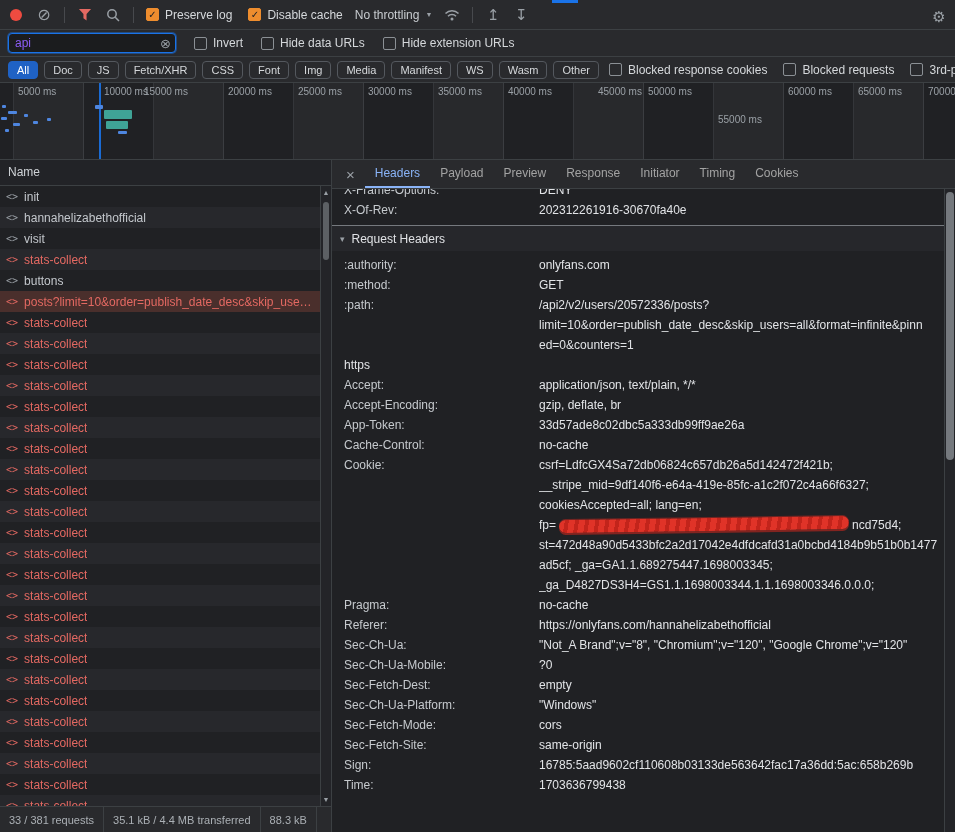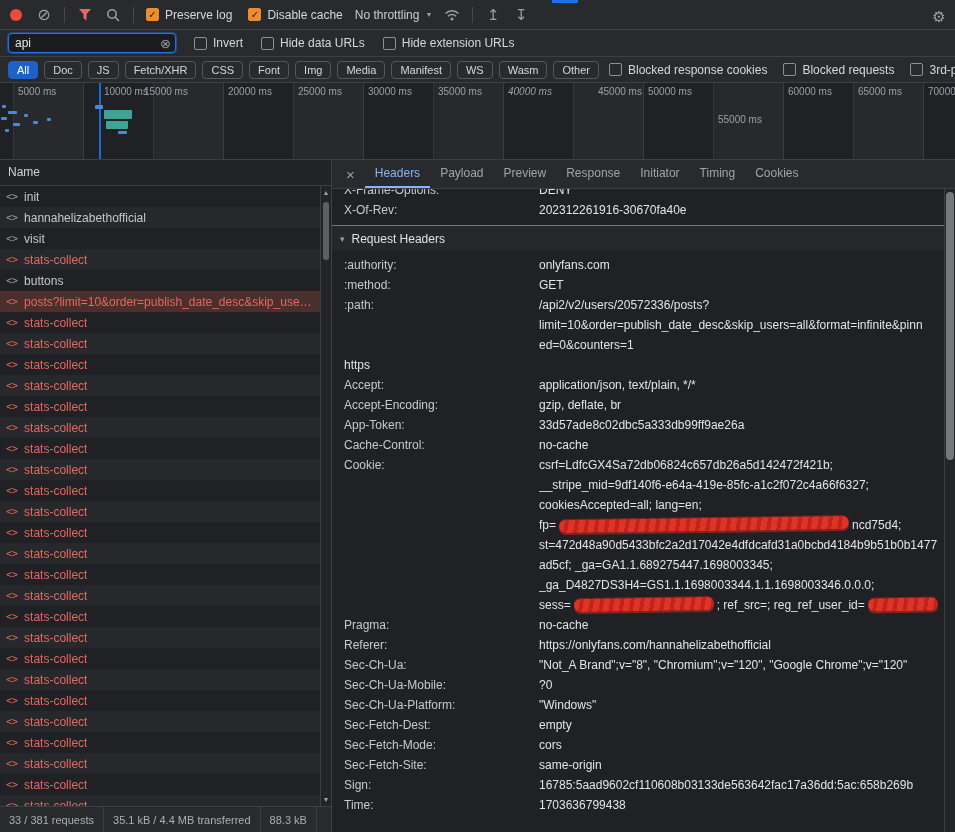--- a/index.html
+++ b/index.html
@@ -21,21 +21,21 @@
   .throttle{display:flex;align-items:center;gap:6px;color:#c9cdd1}
   .caret{font-size:7px;color:#9aa0a6}
   .blue-strip{position:absolute;left:552px;top:0;width:26px;height:3px;background:#1a73e8}
   .gear{position:absolute;right:8px;top:6px}
 
   .cb{display:inline-flex;align-items:center;gap:6px;color:#d5d8db;flex:0 0 auto}
   .cb .box{width:13px;height:13px;border:1px solid #8b9095;border-radius:2px;background:transparent;display:flex;align-items:center;justify-content:center;font-size:10px;font-weight:bold;color:transparent}
   .cb.checked .box{background:#ee8d2e;border-color:#ee8d2e;color:#202124}
 
   .filter-input{display:flex;align-items:center;width:168px;height:20px;background:#1b1c1e;border:1px solid #1a73e8;box-shadow:0 0 0 1px rgba(26,115,232,.45);border-radius:4px;padding:0 4px 0 6px;gap:4px}
-  .filter-input input{flex:1;min-width:0;background:transparent;border:none;outline:none;color:#e5e5e5;font:inherit}
+  .filter-input input{flex:1;min-width:0;background:transparent;border:none;outline:none;color:#8b5cf6;font:inherit}
   .filter-input .clear-in{color:#9aa0a6;font-size:13px;line-height:1}
 
   .chip{height:18px;padding:0 8px;border:1px solid #54585e;border-radius:4px;color:#d5d8db;display:inline-flex;align-items:center;font-size:11px;flex:0 0 auto}
   .chip.selected{background:#1f62c5;border-color:#1f62c5;color:#fff}
   .types-gap{width:10px;flex:0 0 auto}
 
   
   #overview{position:absolute;top:83px;left:0;right:0;height:77px;border-bottom:1px solid #3c4043;overflow:hidden;
     background-image:
       repeating-linear-gradient(90deg,rgba(255,255,255,0.035) 0 70px,rgba(255,255,255,0) 70px 140px),
@@ -196,21 +196,21 @@
   </div>
 
   <div id="overview">
       <div class="ov-label" style="left: 18px; text-align: right;">5000 ms</div>
       <div class="ov-label" style="left: 104px;">10000 ms</div>
       <div class="ov-label" style="left: 144px;">15000 ms</div>
       <div class="ov-label" style="left: 228px;">20000 ms</div>
       <div class="ov-label" style="left: 298px;">25000 ms</div>
       <div class="ov-label" style="left: 368px;">30000 ms</div>
       <div class="ov-label" style="left: 438px;">35000 ms</div>
-      <div class="ov-label" style="left: 508px; font-style: italic;">40000 ms</div>
+      <div class="ov-label" style="left: 508px;">40000 ms</div>
       <div class="ov-label" style="left: 598px;">45000 ms</div>
       <div class="ov-label" style="left: 648px;">50000 ms</div>
       <div class="ov-label" style="left: 718px; margin-top: 28px;">55000 ms</div>
       <div class="ov-label" style="left: 788px;">60000 ms</div>
       <div class="ov-label" style="left: 858px;">65000 ms</div>
       <div class="ov-label" style="left: 928px;">70000 ms</div>
       <div class="ov-line" style="left: 99px;"></div>
       <div class="ov-bar" style="left: 2px; top: 22px; width: 4px; height: 3px; background: rgb(78, 134, 224);"></div>
       <div class="ov-bar" style="left: 8px; top: 28px; width: 9px; height: 3px; background: rgb(78, 134, 224);"></div>
       <div class="ov-bar" style="left: 1px; top: 34px; width: 6px; height: 3px; background: rgb(78, 134, 224);"></div>
@@ -441,21 +441,20 @@
           <div class="h-row">
             <div class="h-name">Cookie:</div>
             <div class="h-val">
               <div class="v-line"><span>csrf=LdfcGX4Sa72db06824c657db26a5d142472f421b;</span></div>
               <div class="v-line"><span>__stripe_mid=9df140f6-e64a-419e-85fc-a1c2f072c4a66f6327;</span></div>
               <div class="v-line"><span>cookiesAccepted=all; lang=en;</span></div>
               <div class="v-line"><span>fp=</span><div class="redact" style="width: 290px;"></div><span>ncd75d4;</span></div>
               <div class="v-line"><span>st=472d48a90d5433bfc2a2d17042e4dfdcafd31a0bcbd4184b9b51b0b1477</span></div>
               <div class="v-line"><span>ad5cf; _ga=GA1.1.689275447.1698003345;</span></div>
               <div class="v-line"><span>_ga_D4827DS3H4=GS1.1.1698003344.1.1.1698003346.0.0.0;</span></div>
-              <div class="v-line"><span>sess=</span><div class="redact" style="width: 140px;"></div><span>; ref_src=; reg_ref_user_id=</span><div class="redact" style="width: 70px;"></div></div>
             </div>
           </div>
           <div class="h-row">
             <div class="h-name">Pragma:</div>
             <div class="h-val">
               <div class="v-line"><span>no-cache</span></div>
             </div>
           </div>
           <div class="h-row">
             <div class="h-name">Referer:</div>
@@ -469,29 +468,29 @@
               <div class="v-line"><span>"Not_A Brand";v="8", "Chromium";v="120", "Google Chrome";v="120"</span></div>
             </div>
           </div>
           <div class="h-row">
             <div class="h-name">Sec-Ch-Ua-Mobile:</div>
             <div class="h-val">
               <div class="v-line"><span>?0</span></div>
             </div>
           </div>
           <div class="h-row">
+            <div class="h-name">Sec-Fetch-Dest:</div>
+            <div class="h-val">
+              <div class="v-line"><span>empty</span></div>
+            </div>
+          </div>
+          <div class="h-row">
             <div class="h-name">Sec-Ch-Ua-Platform:</div>
             <div class="h-val">
               <div class="v-line"><span>"Windows"</span></div>
-            </div>
-          </div>
-          <div class="h-row">
-            <div class="h-name">Sec-Fetch-Dest:</div>
-            <div class="h-val">
-              <div class="v-line"><span>empty</span></div>
             </div>
           </div>
           <div class="h-row">
             <div class="h-name">Sec-Fetch-Mode:</div>
             <div class="h-val">
               <div class="v-line"><span>cors</span></div>
             </div>
           </div>
           <div class="h-row">
             <div class="h-name">Sec-Fetch-Site:</div>

